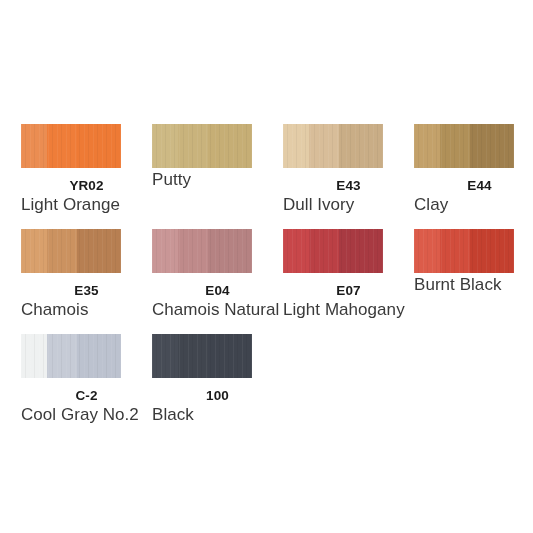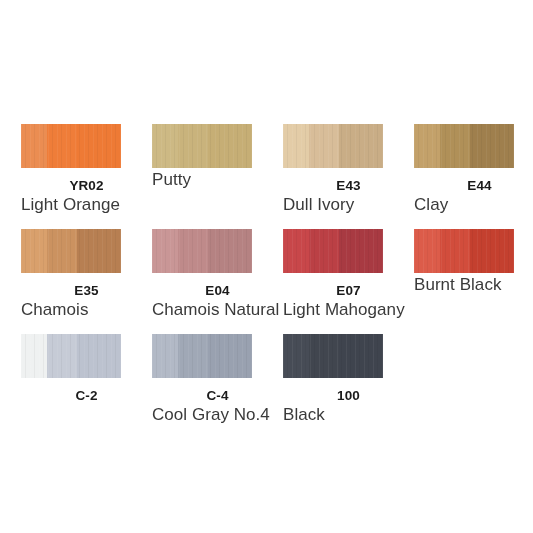--- a/index.html
+++ b/index.html
@@ -172,30 +172,21 @@
         <div class="swatch-name">Burnt Black</div>
       </div>
       <div class="swatch-cell">
         <div class="swatch-chip">
           <div class="band band-a" style="background: rgb(239, 241, 241);"></div>
           <div class="band band-b" style="background: rgb(198, 203, 214);"></div>
           <div class="band band-c" style="background: rgb(188, 194, 207);"></div>
           <div class="streaks"></div>
         </div>
         <div class="swatch-code">C-2</div>
-      </div>
-      <div class="swatch-cell">
-        <div class="swatch-chip">
-          <div class="band band-a" style="background: rgb(178, 185, 198);"></div>
-          <div class="band band-b" style="background: rgb(160, 168, 182);"></div>
-          <div class="band band-c" style="background: rgb(153, 161, 176);"></div>
-          <div class="streaks"></div>
-        </div>
-        <div class="swatch-code">C-4</div>
-        <div class="swatch-name">Cool Gray No.4</div>
+        <div class="swatch-name">Cool Gray No.2</div>
       </div>
       <div class="swatch-cell">
         <div class="swatch-chip">
           <div class="band band-a" style="background: rgb(71, 76, 86);"></div>
           <div class="band band-b" style="background: rgb(65, 70, 79);"></div>
           <div class="band band-c" style="background: rgb(63, 68, 78);"></div>
           <div class="streaks"></div>
         </div>
         <div class="swatch-code">100</div>
         <div class="swatch-name">Black</div>

